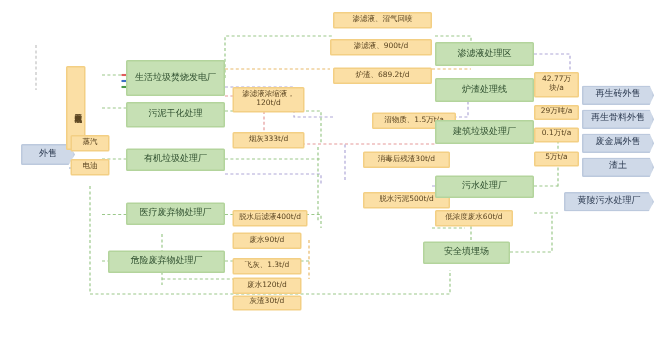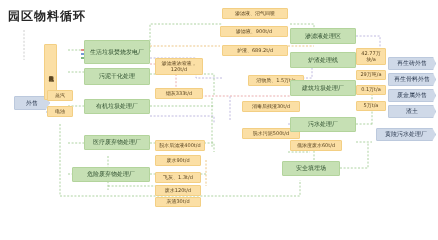--- a/index.html
+++ b/index.html
@@ -43,21 +43,20 @@
     color:#262626;letter-spacing:1px;
   }
   svg#wires{position:absolute;left:0;top:0;width:438px;height:208px;pointer-events:none;}
   .two-line{flex-direction:column;}
 </style>
 </head>
 <body>
 
 <div id="canvas">
 
-  <div class="title">园区物料循环</div>
 
   <svg id="wires" viewBox="0 0 438 208" xmlns="http://www.w3.org/2000/svg">
     <g fill="none" stroke-width="0.8" stroke-dasharray="2 1.6">
 
       <path d="M68 50 L84 50" stroke="#9bc88a"></path>
       <path d="M68 72 L84 72" stroke="#9bc88a"></path>
       <path d="M68 106 L84 106" stroke="#9bc88a"></path>
       <path d="M68 143 L84 143" stroke="#9bc88a"></path>
       <path d="M68 174 L84 174" stroke="#9bc88a"></path>
       <path d="M150 52 L150 24 L222 24" stroke="#9bc88a"></path>

